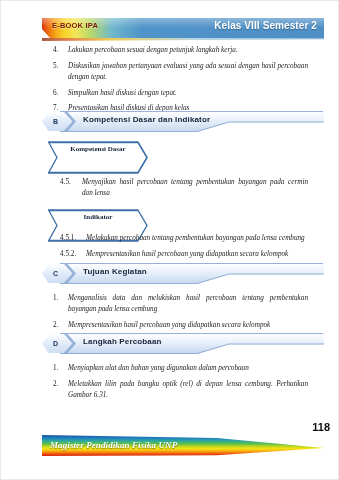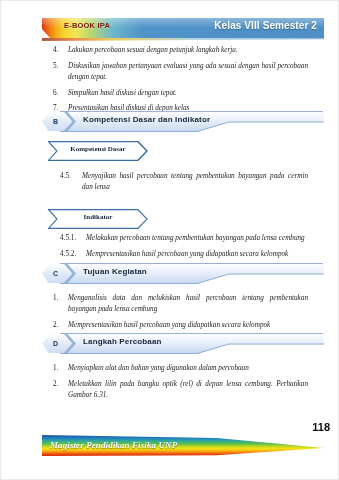--- a/index.html
+++ b/index.html
@@ -42,21 +42,20 @@
     pointer-events:none;
   }
   .header-left{
     position:absolute;
     left:10px; top:3px;
     font-family:"Liberation Sans", sans-serif;
     font-size:7.5px; font-weight:bold;
     color:#7a1703;
     letter-spacing:.2px;
     text-shadow:0 1px 0 rgba(255,255,255,.45);
-    padding-left:12px;
   }
   .header-right{
     position:absolute;
     right:7px; top:2px;
     font-family:"Liberation Sans", sans-serif;
     font-size:10px; font-weight:bold;
     color:#ffffff;
     letter-spacing:.1px;
     text-shadow:0 1px 1px rgba(0,0,0,.3);
     margin-left:20px;
@@ -128,21 +127,21 @@
     left:41px; top:4px;
     font-family:"Liberation Sans", sans-serif;
     font-size:8px; font-weight:bold;
     color:#15243c;
     letter-spacing:.15px;
   }
 
   
   .arrow-label{
     position:absolute;
-    height:20px;
+    height:33px;
   }
   .arrow-shape{
     position:absolute; left:0; top:0;
     width:100%; height:100%;
   }
   .arrow-text{
     position:absolute;
     left:0; right:0; top:4px;
     text-align:center;
     font-family:"Liberation Serif", serif;
@@ -233,21 +232,21 @@
   </div>
 
   <div class="arrow-label" style="left:47px; top:140px; width:108px;">
     <svg class="arrow-shape" viewBox="0 0 108 17" preserveAspectRatio="none">
       <path d="M0.6 0.6 L9 8.5 L0.6 16.4 L90 16.4 L99 8.5 L90 0.6 Z" fill="#ffffff" stroke="#3c6fa8" stroke-width="1"></path>
       <path d="M90 0.6 L99 8.5 L90 16.4" fill="none" stroke="#3c6fa8" stroke-width="1"></path>
     </svg>
     <div class="arrow-text" style="left:6px;right:14px;">Kompetensi Dasar</div>
   </div>
 
-  <div class="numlist" style="left:56px; top:170px; width:267px;">
+  <div class="numlist" style="left:56px; top:176px; width:267px;">
     <div class="numrow justified">
       <span class="n" style="width:22px">4.5.</span>
       <span class="t">Menyajikan hasil percobaan tentang pembentukan bayangan pada cermin dan lensa</span>
     </div>
   </div>
 
   <div class="arrow-label" style="left:47px; top:208px; width:108px;">
     <svg class="arrow-shape" viewBox="0 0 108 17" preserveAspectRatio="none">
       <path d="M0.6 0.6 L9 8.5 L0.6 16.4 L90 16.4 L99 8.5 L90 0.6 Z" fill="#ffffff" stroke="#3c6fa8" stroke-width="1"></path>
     </svg>

